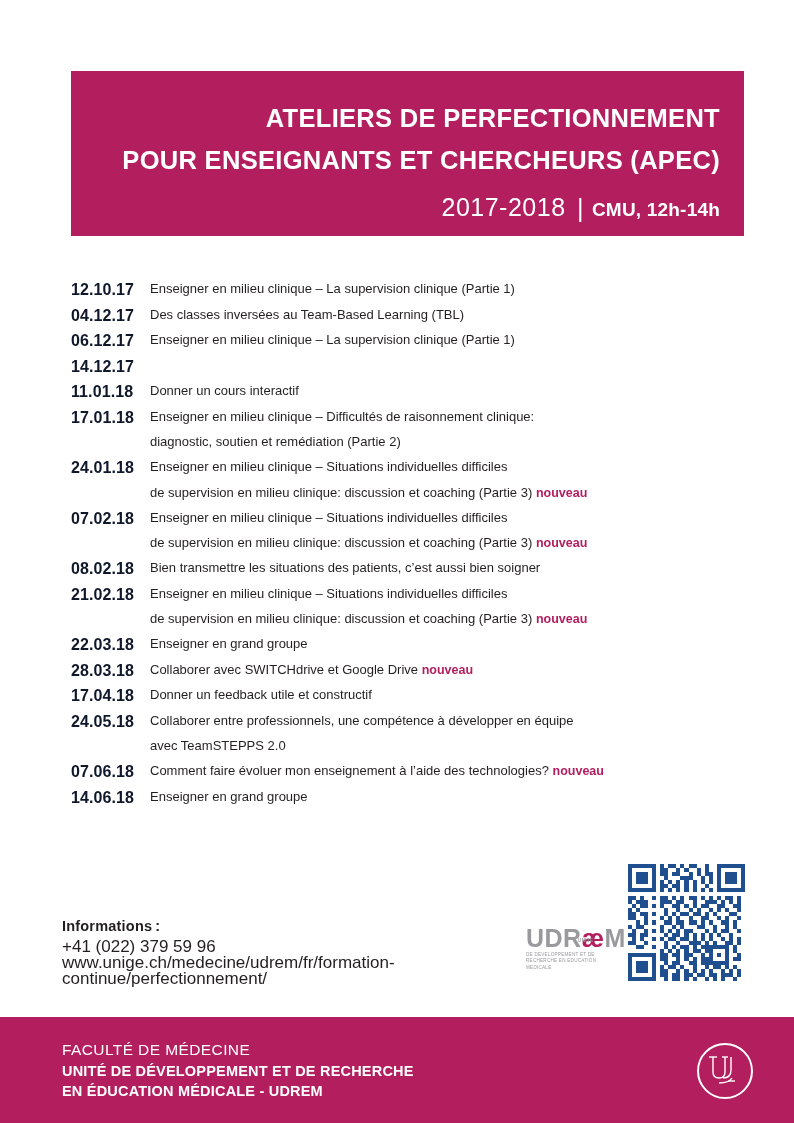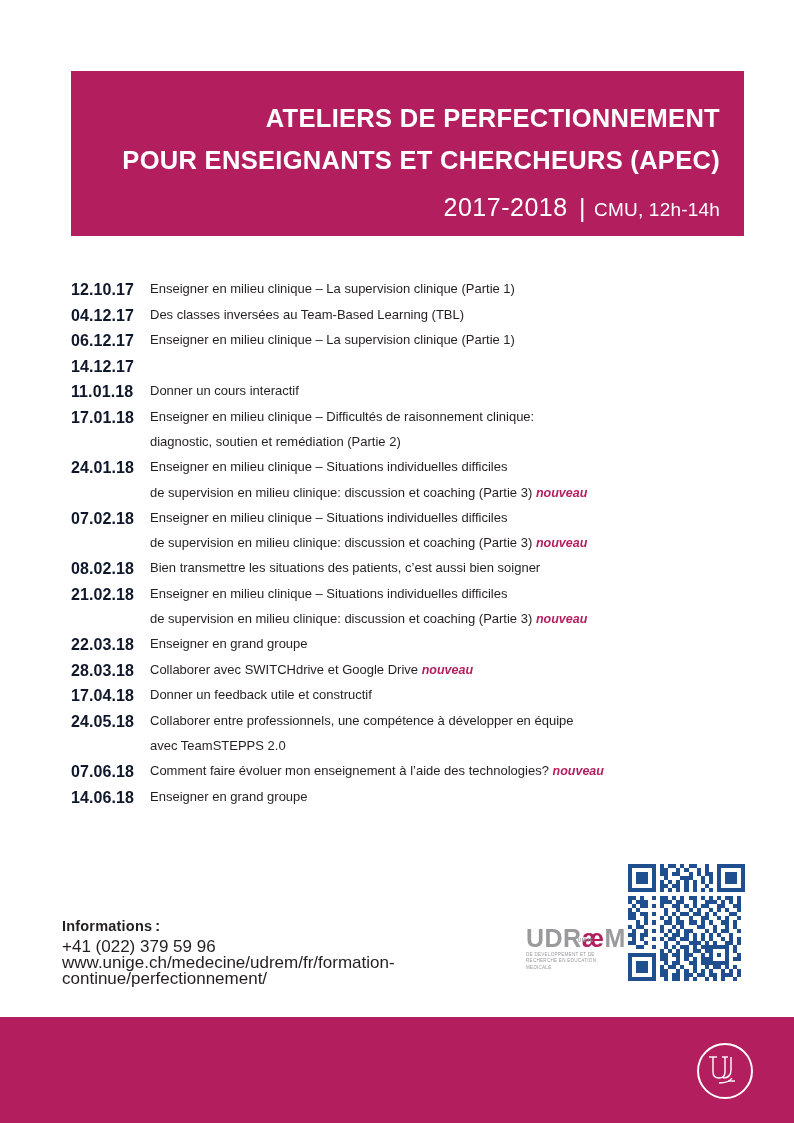--- a/index.html
+++ b/index.html
@@ -56,21 +56,21 @@
   .banner .divider {
     display: inline-block;
     font-size: 25px;
     font-weight: 300;
     padding: 0 4px 0 7px;
     position: relative;
     top: 1px;
   }
   .banner .place {
     font-size: 19px;
-    font-weight: normal;
+    font-weight: bold;
     letter-spacing: 0.2px;
   }
 
   
   .schedule {
     position: absolute;
     left: 71px;
     top: 281px;
     width: 660px;
   }
@@ -94,21 +94,20 @@
     font-size: 13px;
     line-height: 16.5px;
     color: #231f20;
   }
   .desc .l2 {
     display: block;
     margin-top: 9px;
   }
   .nouveau {
     color: #b31e5f;
-    font-style: italic;
     font-weight: bold;
     font-size: 12.5px;
   }
 
   
   .infos {
     position: absolute;
     left: 62px;
     top: 918px;
     width: 470px;
@@ -613,20 +612,25 @@
           <rect x="16" y="28" width="1" height="1"></rect>
         <rect x="19" y="28" width="1" height="1"></rect>
           <rect x="21" y="28" width="1" height="1"></rect>
         <rect x="23" y="28" width="1" height="1"></rect>
           <rect x="26" y="28" width="1" height="1"></rect>
       </g>
     </svg>
   </div>
 
   <div class="footer">
+    <div class="ftext">
+      <div class="f1">FACULTÉ DE MÉDECINE</div>
+      <div class="f2">UNITÉ DE DÉVELOPPEMENT ET DE RECHERCHE</div>
+      <div class="f3">EN ÉDUCATION MÉDICALE - UDREM</div>
+    </div>
     <div class="unige">
       <div class="seal">
         <svg width="48" height="48" viewBox="0 0 48 48">
           <g stroke="#ffffff" stroke-width="1.4" fill="none">
             <path d="M14 12 L14 27 Q14 33 20 33 Q26 33 26 27 L26 12"></path>
             <path d="M10 12 L18 12"></path>
             <path d="M23 12 L29 12"></path>
             <path d="M24 33 Q32 33 32 25 L32 12"></path>
             <path d="M29 36 L36 36"></path>
             <path d="M20 38 Q30 38 33 33"></path>

